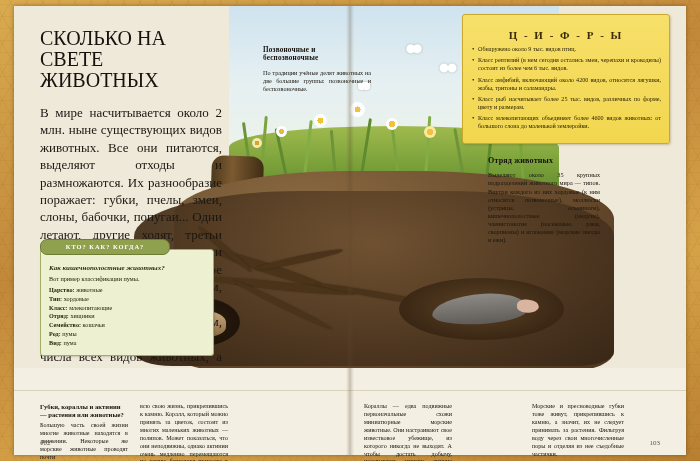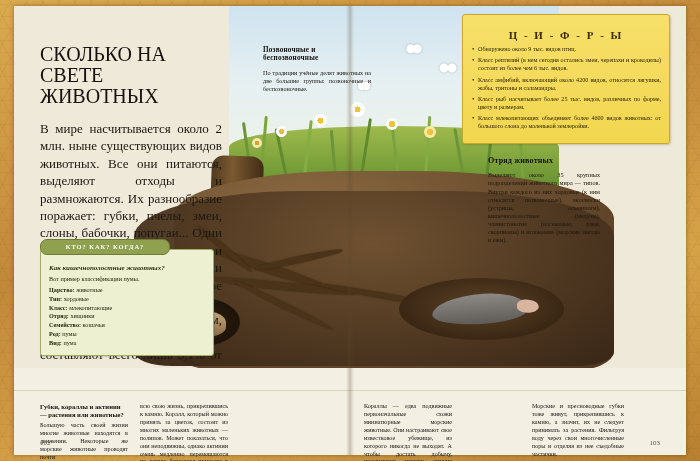--- a/index.html
+++ b/index.html
@@ -103,21 +103,21 @@
   .flower{position:absolute;border-radius:50%;}
   .butterfly{
     position:absolute;width:16px;height:12px;
     background:radial-gradient(circle at 30% 40%, #fff 0 4px, transparent 5px),
                radial-gradient(circle at 70% 40%, #fff 0 4px, transparent 5px);
     filter:drop-shadow(0 0 1px rgba(0,0,0,.25));
   }
   
   .tbox{position:absolute;}
   h1.title{
-    font-size:20px;line-height:1.05;margin:16px 0 8px 0;font-weight:normal;
+    font-size:20px;line-height:1.05;margin:0 0 8px 0;font-weight:normal;
     font-family:"Liberation Serif", serif;color:#15110c;
   }
   .body-text{font-size:13px;line-height:1.34;color:#1b1710;text-align:justify;}
   .sub-h{font-size:8px;font-weight:bold;color:#15110c;line-height:1.15;margin-bottom:3px;letter-spacing:.2px;}
   .sub-h.sm{font-size:7.2px;}
   .tiny{font-size:6.2px;line-height:1.3;color:#1b1710;text-align:justify;}
   
   .facts{
     position:absolute;right:16px;top:8px;width:190px;
     background:linear-gradient(180deg,#f7e06a,#f2d64f);

